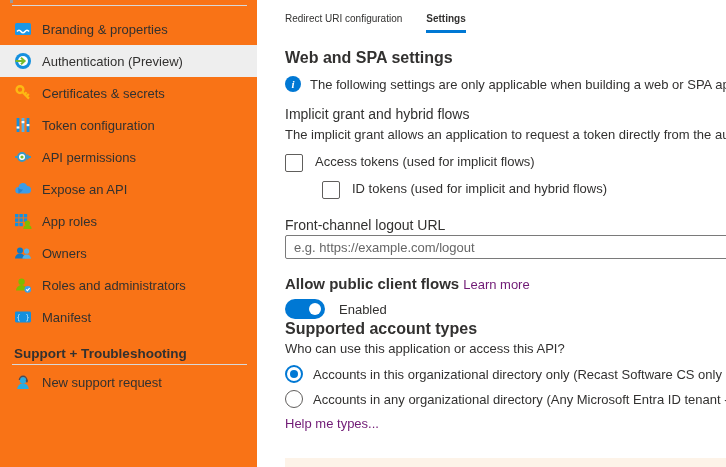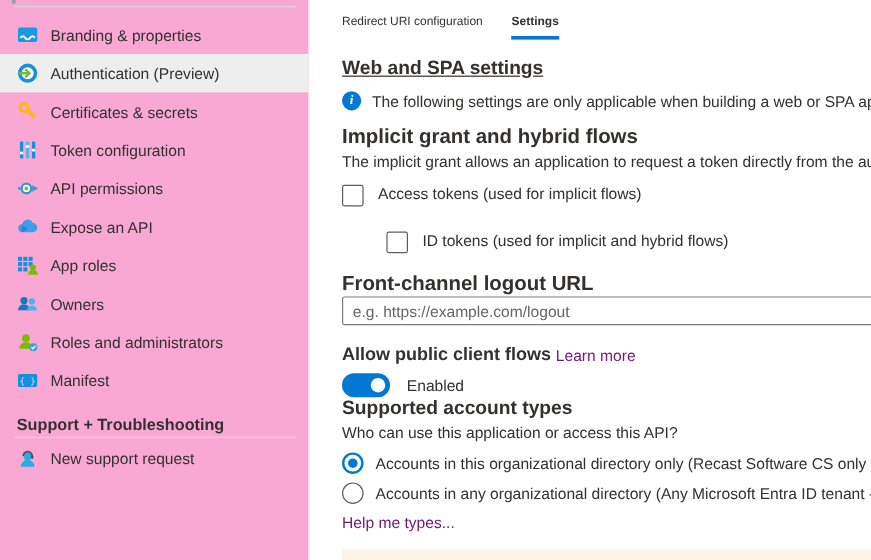--- a/index.html
+++ b/index.html
@@ -1,53 +1,53 @@
 <!DOCTYPE html>
 <html><head>
 <meta charset="utf-8">
 <style>
   * { margin:0; padding:0; box-sizing:border-box; }
   html,body { width:726px; height:467px; overflow:hidden; background:#fff;
     font-family:"Liberation Sans", sans-serif; color:#323130; }
 
   
-  .sidebar { position:absolute; left:0; top:0; width:257px; height:467px; background:#f9a8d4; }
+  .sidebar { position:absolute; left:0; top:0; width:257px; height:467px; background:#f97316; }
   .top-remnant { position:absolute; left:10px; top:0; width:3px; height:3px; background:#9a9a9a; }
   .divider { margin:0 10px 0 12px; border-top:1px solid #d8d8d8; height:0; }
   .sidebar .divider.top { margin-top:5px; margin-bottom:7px; }
   .nav-item { height:32px; display:flex; align-items:center; padding-left:14px; gap:10px;
     font-size:13px; cursor:pointer; white-space:nowrap; }
   .nav-item.selected { background:#eeeeee; }
   .icon { width:18px; height:18px; flex:0 0 18px; display:flex; align-items:center; justify-content:center; }
   .icon svg { width:18px; height:18px; display:block; }
   .section-header { font-size:13.5px; font-weight:bold; padding:13px 0 0 14px; height:31px; }
   .sidebar .divider.support { margin-top:0; margin-bottom:1px; }
 
   
   .main { position:absolute; left:285px; top:0; width:441px; height:467px; overflow:hidden; }
   .nowrap { white-space:nowrap; }
 
   .tabs { display:flex; gap:24px; padding-top:13px; }
   .tab { font-size:10px; padding-bottom:6px; border-bottom:3px solid transparent; cursor:pointer; }
   .tab.active { font-weight:bold; border-bottom-color:#0078d4; }
 
   .h-section { font-size:16px; font-weight:bold; line-height:19px; }
-  .h-web { margin-top:15px;text-decoration:underline; }
+  .h-web { margin-top:15px; }
   .info-row { margin-top:9px; display:flex; align-items:center; gap:9px; font-size:13px; white-space:nowrap; }
   .info-icon { width:16px; height:16px; flex:0 0 16px; border-radius:50%; background:#0078d4; color:#fff;
     font-size:11px; font-weight:bold; font-family:"Liberation Serif", serif; font-style:italic;
     display:flex; align-items:center; justify-content:center; }
 
-  .h-sub { font-size:17px; font-weight:bold; line-height:16px; }
+  .h-sub { font-size:14px; font-weight:normal; line-height:16px; }
   .h-implicit { margin-top:14px; }
   .desc { margin-top:5px; font-size:13px; line-height:16px; white-space:nowrap; }
 
   .check-row { display:flex; align-items:flex-start; gap:12px; font-size:13px; }
   .check-row.first { margin-top:11px; }
-  .check-row.second { margin-top:21px;padding-left:37px; }
+  .check-row.second { margin-top:9px;padding-left:37px; }
   .checkbox { width:18px; height:18px; flex:0 0 18px; border:1px solid #605e5c; border-radius:2px; background:#fff; cursor:pointer; }
 
   .h-front { margin-top:18px; }
   .url-input { margin-top:2px; width:460px; height:24px; border:1px solid #7a7a7a; border-radius:2px;
     padding:0 8px; font-size:13px; font-family:"Liberation Sans", sans-serif; color:#323130; display:block; }
   .url-input::placeholder { color:#666; opacity:1; }
 
   .public-heading-row { margin-top:16px; display:flex; align-items:center; gap:4px; }
   .h-public { font-size:15px; font-weight:bold; line-height:18px; }
   a.link { color:#701a75; text-decoration:none; font-size:13px; cursor:pointer; }

